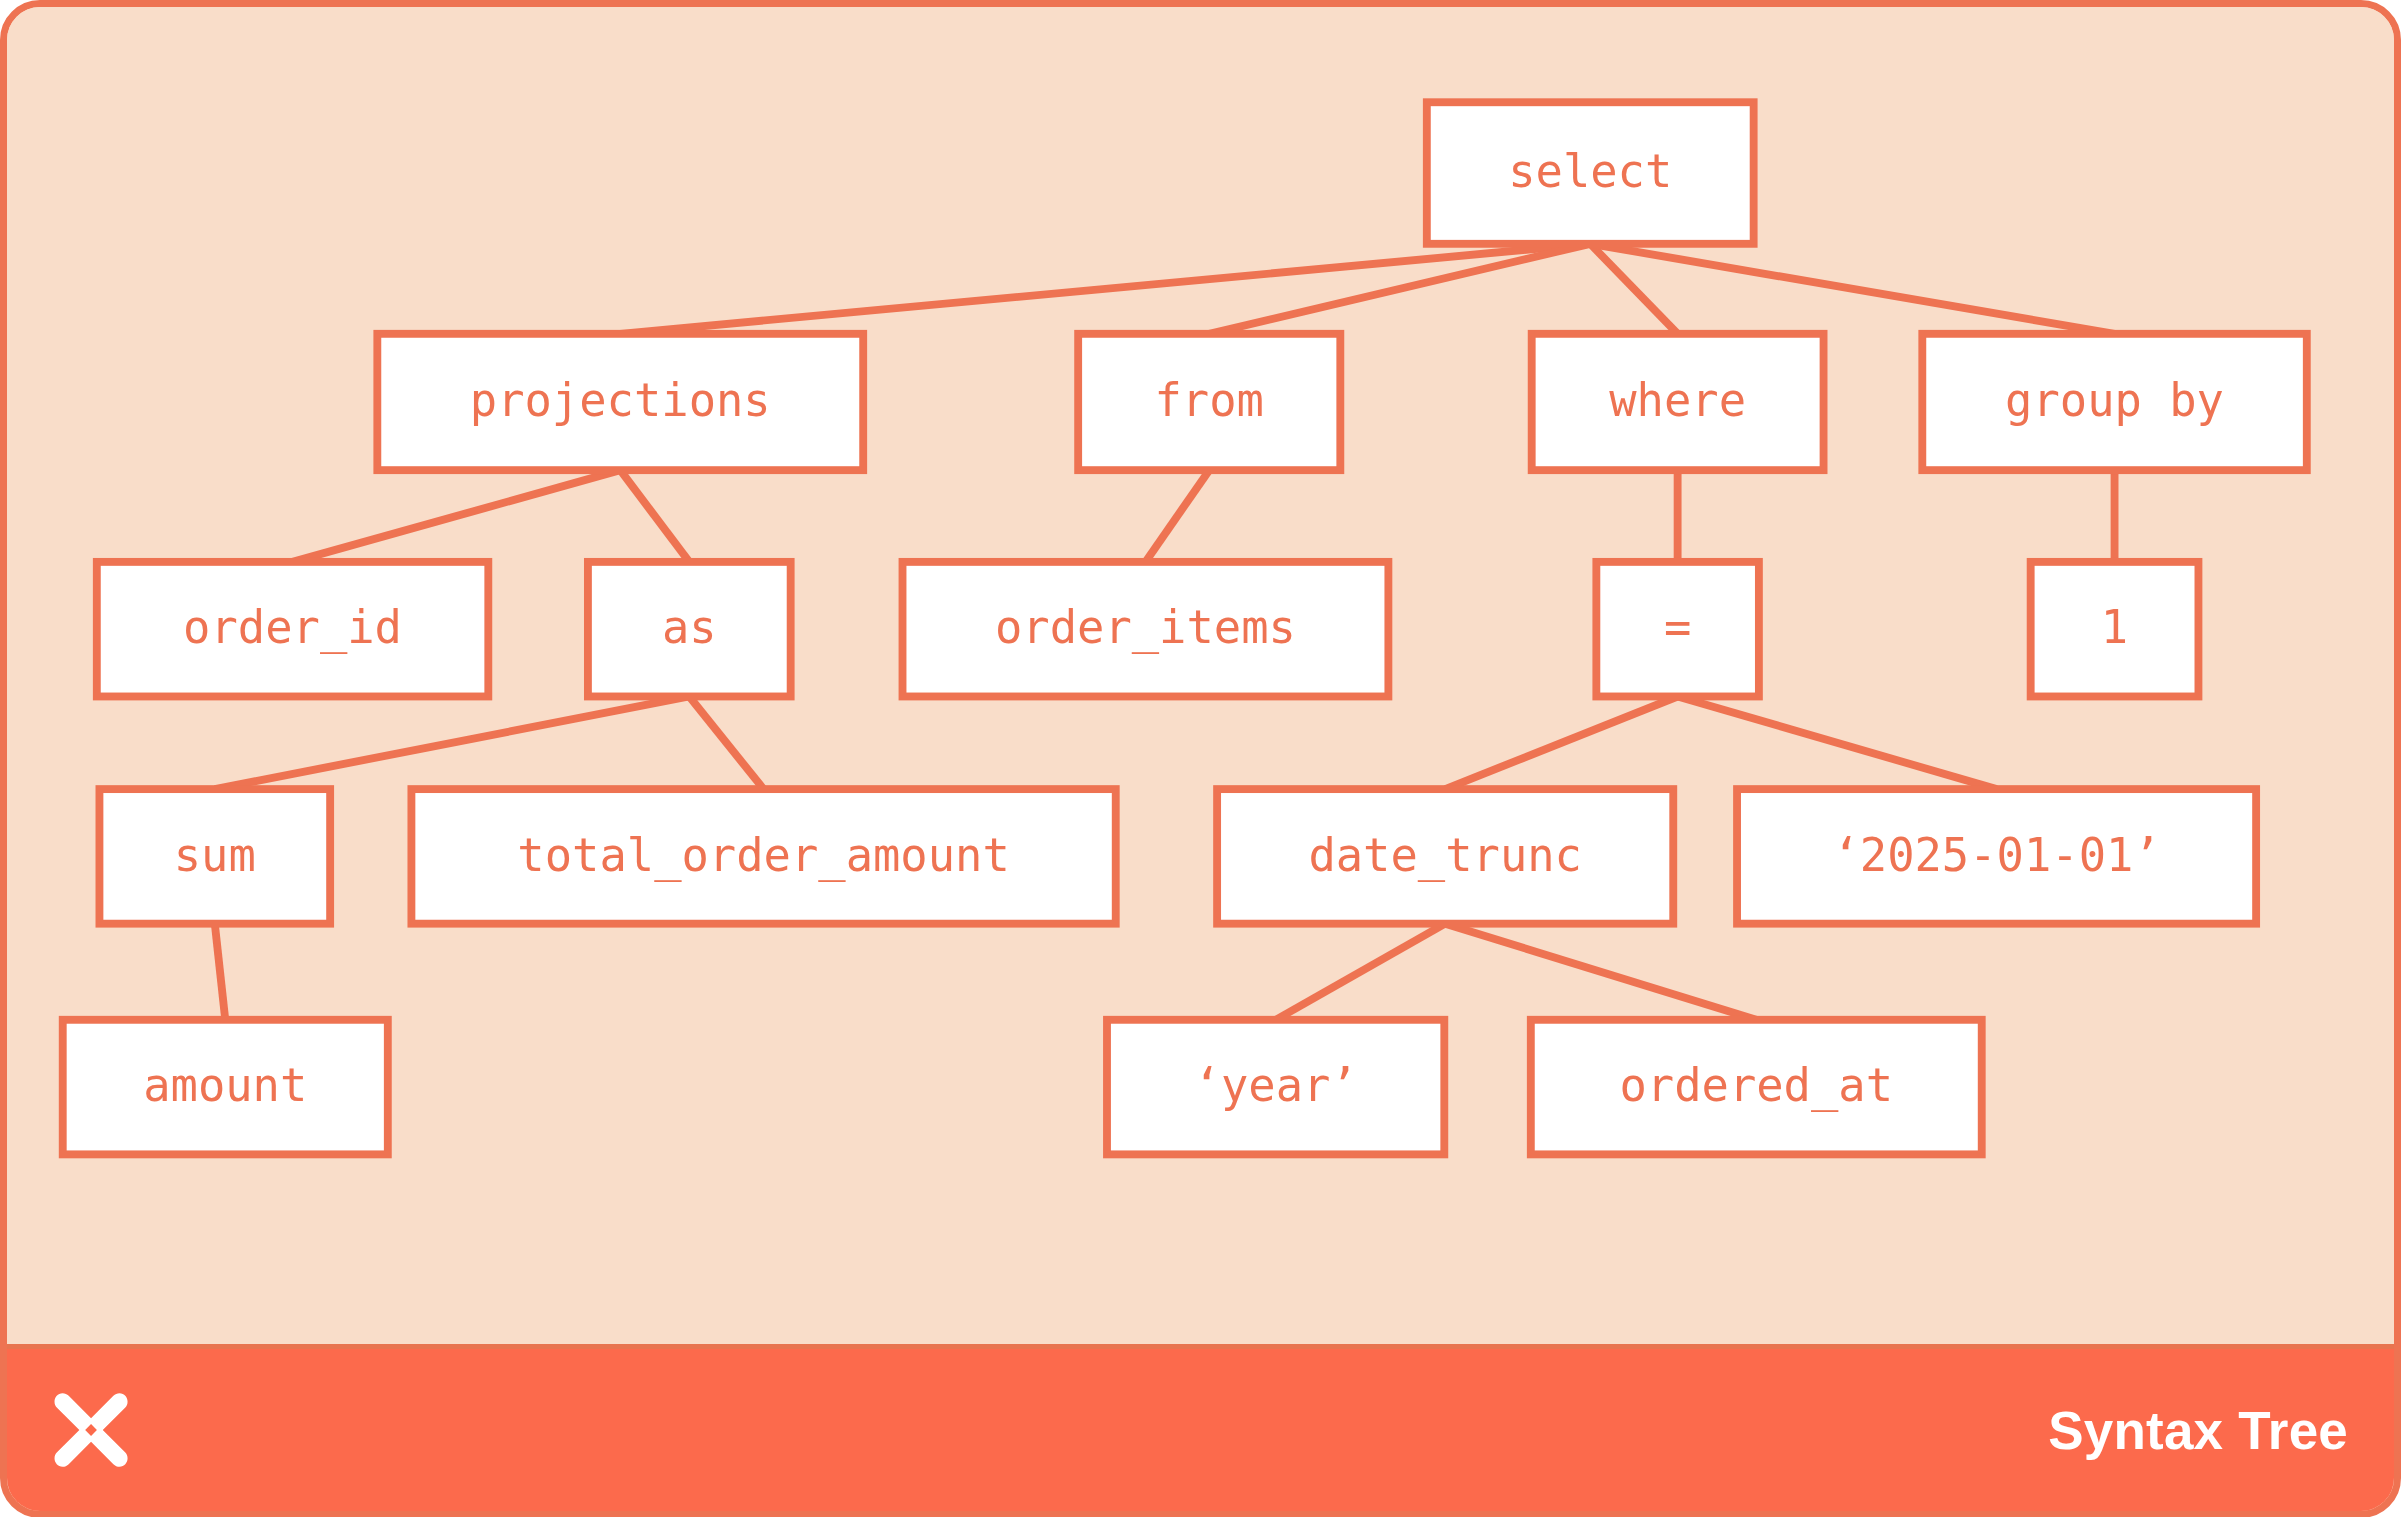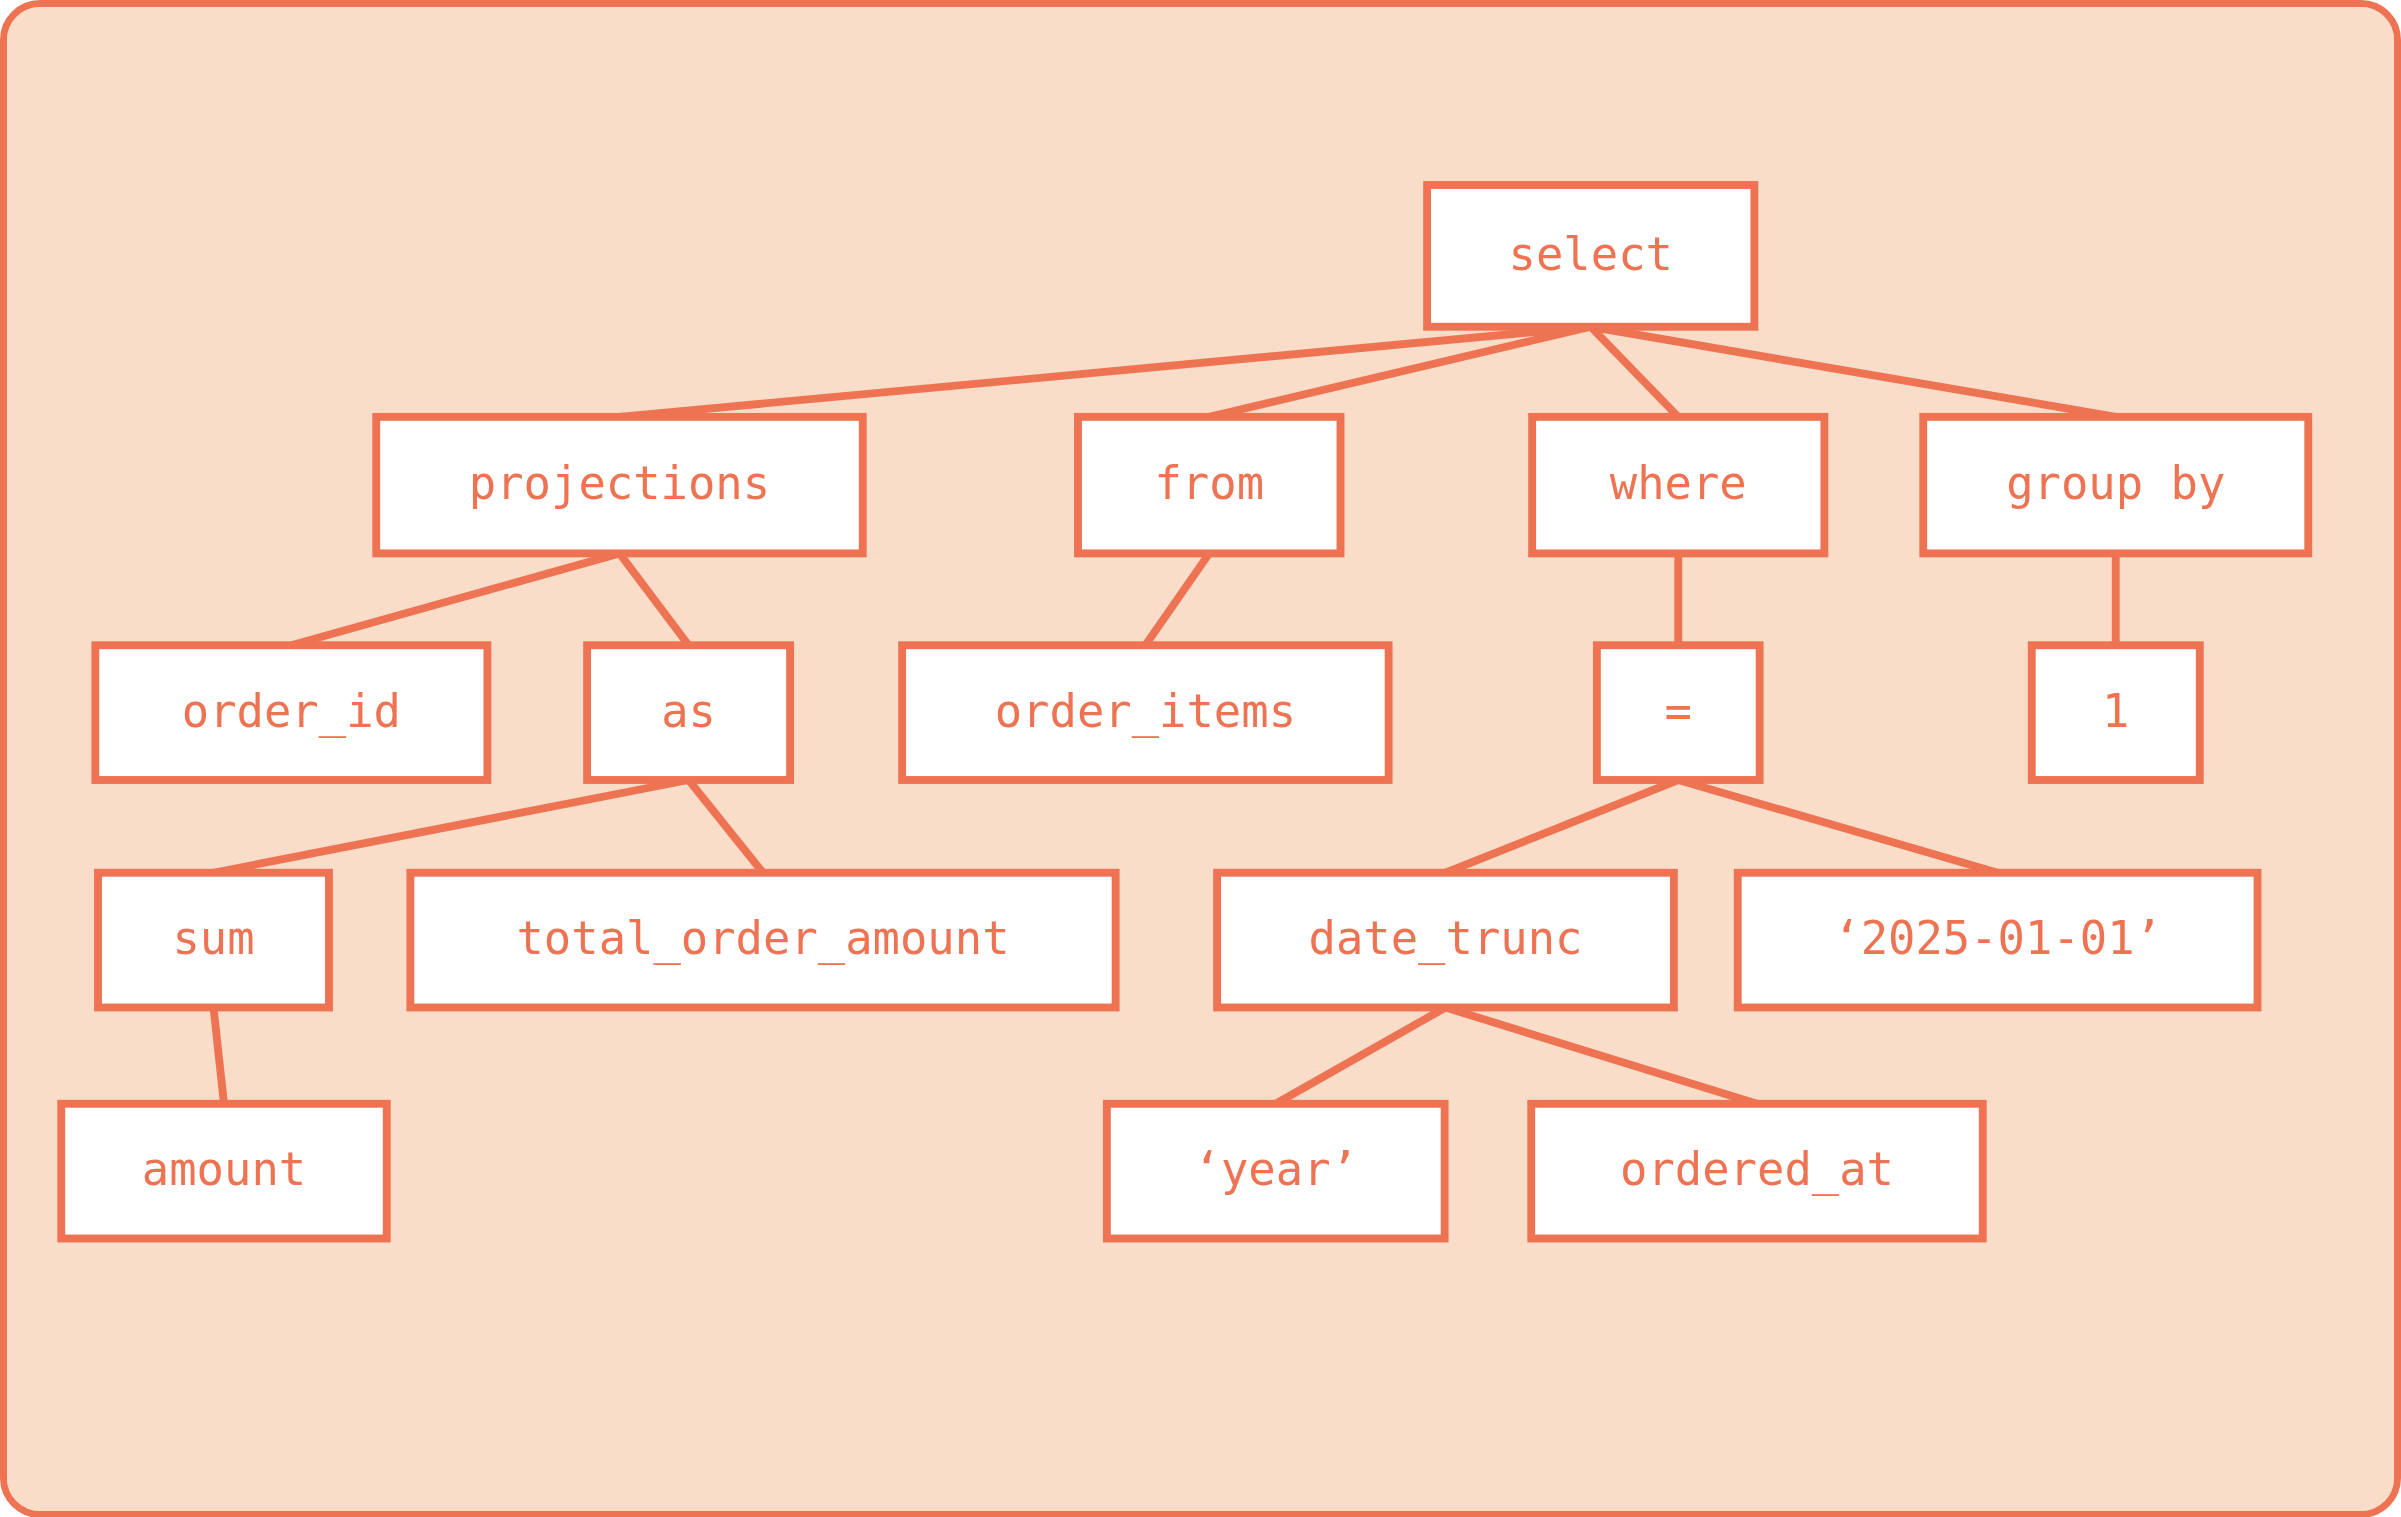--- a/index.html
+++ b/index.html
@@ -182,16 +182,28 @@
               <text x="1450" y="1238" class="node-label" fill="#EE7352">‘year’</text>
             </g>
             <g>
               <rect x="1742" y="1159" width="516" height="154" class="node-box" fill="#FFFFFF" stroke="#EE7352"></rect>
               <text x="2000" y="1238" class="node-label" fill="#EE7352">ordered_at</text>
             </g>
           </g>
       </svg>
     </div>
 
+    <div class="footer">
+      <svg class="brand-logo" viewBox="0 0 100 100">
+        <path fill="#FFFFFF" fill-rule="evenodd" d="M14.8 10.0 C9.6 10.0 6.0 14.4 6.0 19.2 C6.0 21.6 6.9 23.9 8.7 25.7
+                 L33.0 50.0 L8.7 74.3 C6.9 76.1 6.0 78.4 6.0 80.8 C6.0 85.6 9.6 90.0 14.8 90.0
+                 C17.2 90.0 19.6 89.0 21.4 87.2 L45.7 62.9 L70.0 87.2 C71.8 89.0 74.2 90.0 76.6 90.0
+                 C81.8 90.0 85.4 85.6 85.4 80.8 C85.4 78.4 84.5 76.1 82.7 74.3 L58.4 50.0
+                 L82.7 25.7 C84.5 23.9 85.4 21.6 85.4 19.2 C85.4 14.4 81.8 10.0 76.6 10.0
+                 C74.2 10.0 71.8 11.0 70.0 12.8 L45.7 37.1 L21.4 12.8 C19.6 11.0 17.2 10.0 14.8 10.0 Z
+                 M45.7 43.6 L52.1 50.0 L45.7 56.4 L39.3 50.0 Z"></path>
+      </svg>
+      <div class="footer-title">Syntax Tree</div>
+    </div>
 
   </div>
 </div>
 
 
 </body></html>

